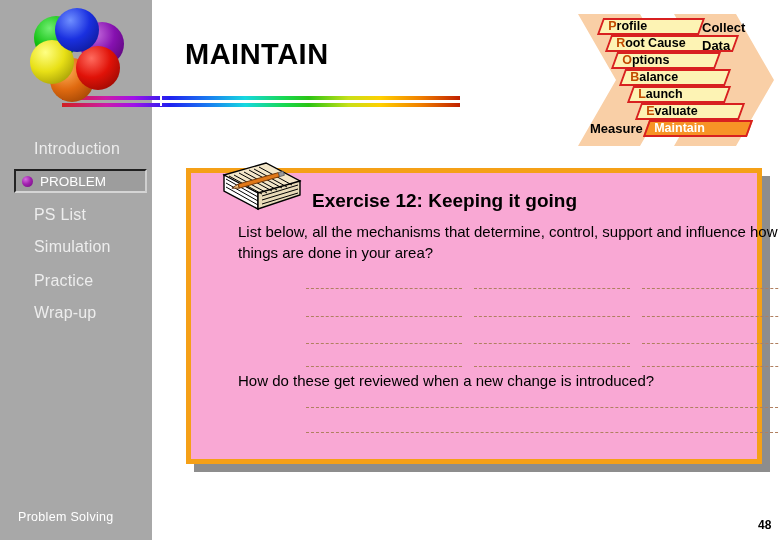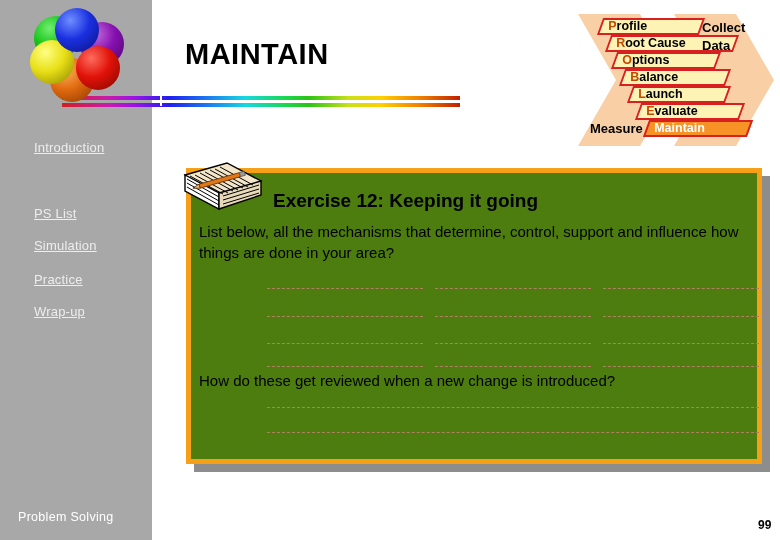--- a/index.html
+++ b/index.html
@@ -11,23 +11,22 @@
   }
   #stage { position: relative; width: 780px; height: 540px; background: #ffffff; }
 
   
   #sidebar {
     position: absolute; left: 0; top: 0; width: 152px; height: 540px;
     background: #a8a8a8;
   }
   .side-item {
     position: absolute; left: 34px;
-    font-size: 13px; color: #f0f0f0; letter-spacing: .2px;
+    font-size: 16px; color: #f0f0f0; letter-spacing: .2px;
     white-space: nowrap;
-    text-decoration: underline;
   }
   .side-item.dim { color: #ededed; }
   #side-active {
     position: absolute; left: 14px; top: 169px; width: 133px; height: 24px;
     background: #9d9d9d;
     border-top: 2px solid #202020; border-left: 2px solid #242424;
     border-right: 2px solid #cfcfcf; border-bottom: 2px solid #d5d5d5;
   }
   #side-active .bullet {
     position: absolute; left: 6px; top: 5px; width: 11px; height: 11px;
@@ -109,22 +108,23 @@
     white-space: nowrap;
   }
 
   
   #panel-shadow {
     position: absolute; left: 194px; top: 176px; width: 576px; height: 296px;
     background: #8d8d8d;
   }
   #panel {
     position: absolute; left: 186px; top: 168px; width: 576px; height: 296px;
-    background: #4d7c0f;
+    background: #f9a8d4;
     border: 5px solid #f5a017;
+    padding-left: 39px;
   }
   #panel-inner { position: relative; width: 100%; height: 100%; }
 
   #ex-title {
     position: absolute; left: 82px; top: 17px;
     font-size: 19px; font-weight: bold; color: #000000; white-space: nowrap;
   }
   #ex-q1 {
     position: absolute; left: 8px; top: 48px; width: 552px;
     font-size: 15px; color: #000000; line-height: 21px;
@@ -155,20 +155,24 @@
   }
 </style>
 </head>
 <body>
 
 <div id="stage">
 
   <div id="sidebar">
     <div class="side-item dim" style="top:140px">Introduction</div>
 
+    <div id="side-active">
+      <span class="bullet"></span>
+      <span class="lbl">PROBLEM</span>
+    </div>
 
     <div class="side-item dim" style="top:206px">PS List</div>
     <div class="side-item dim" style="top:238px">Simulation</div>
     <div class="side-item dim" style="top:272px">Practice</div>
     <div class="side-item dim" style="top:304px">Wrap-up</div>
 
     <div id="brand-bottom">Problem Solving</div>
   </div>
 
   <div id="logo">
@@ -270,15 +274,15 @@
       <div class="dline" style="left:412px; top:193px; width:156px;"></div>
 
       <div id="ex-q2">How do these get reviewed when a new change is introduced?</div>
 
       <div class="dline" style="left:76px; top:234px; width:492px;"></div>
       <div class="dline" style="left:76px; top:259px; width:492px;"></div>
 
     </div>
   </div>
 
-  <div id="pagenum">99</div>
+  <div id="pagenum">48</div>
 
 </div>
 
 </body></html>

